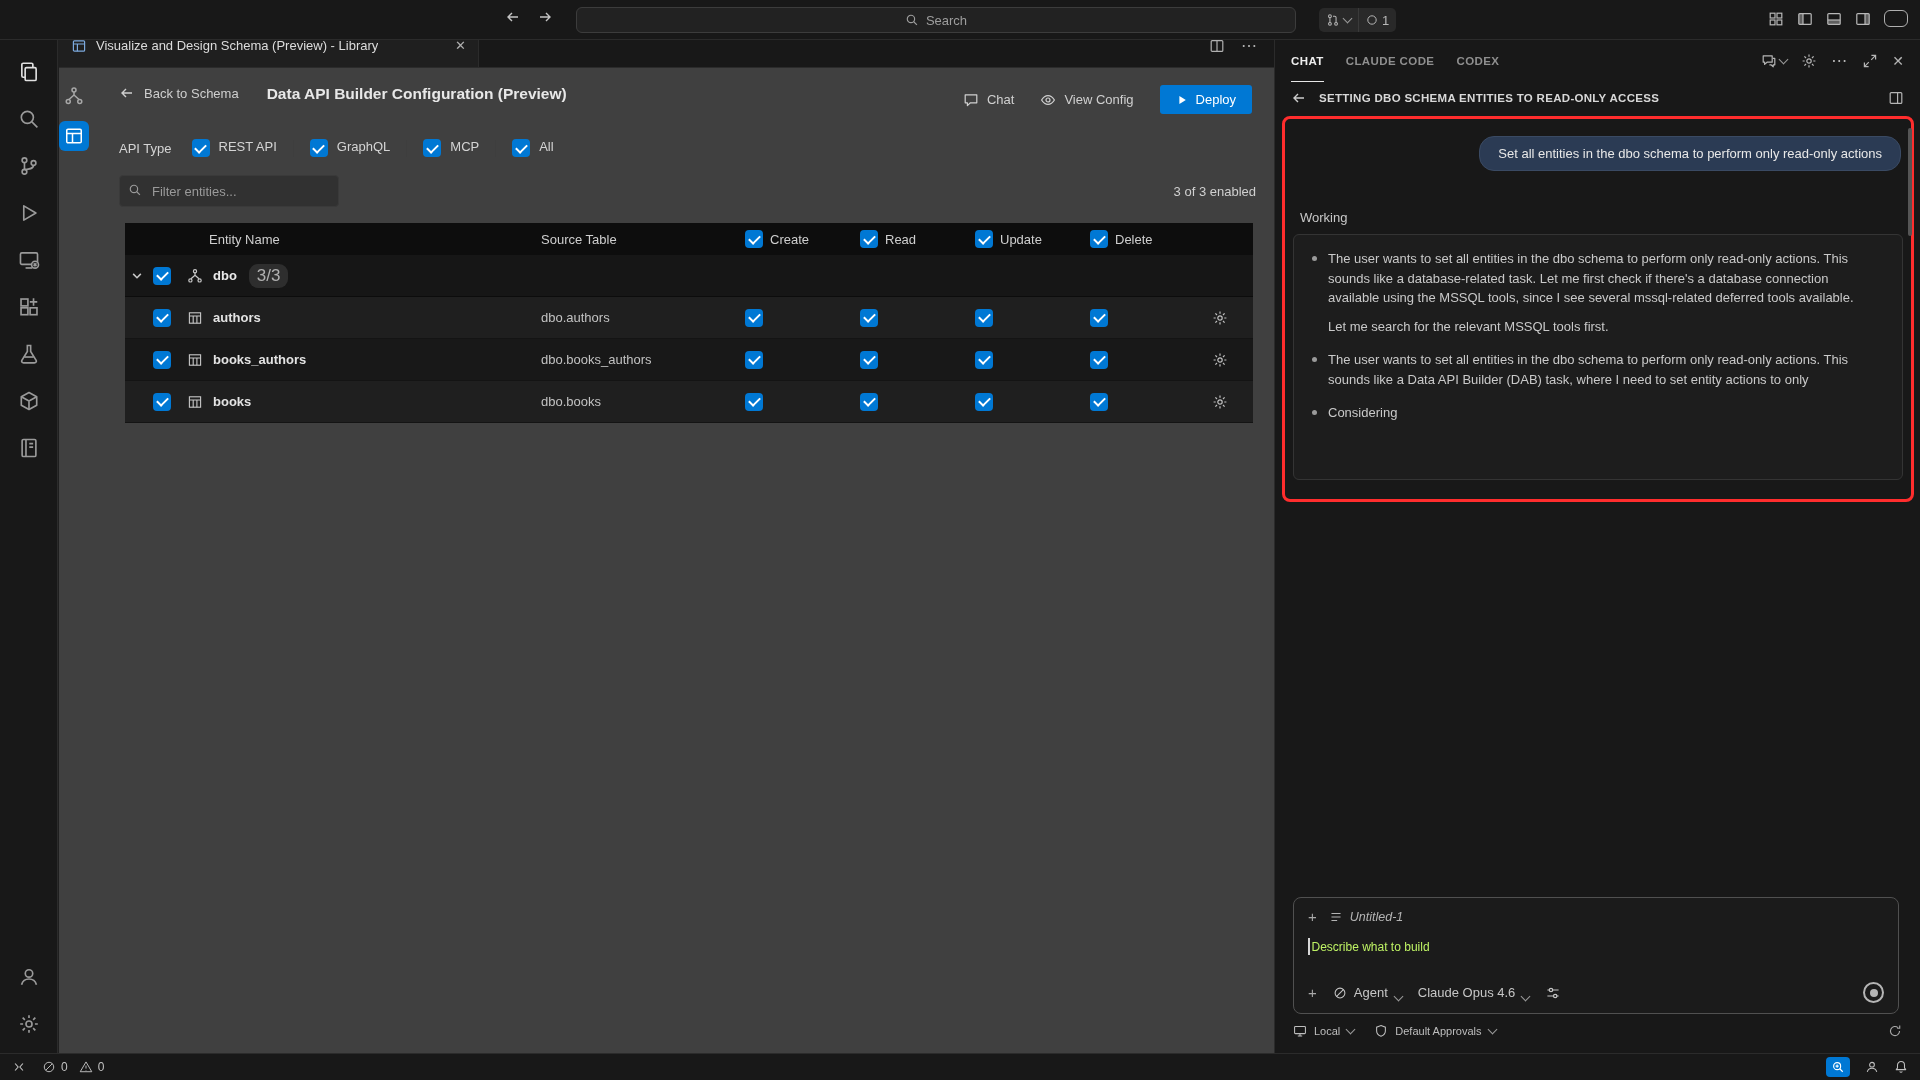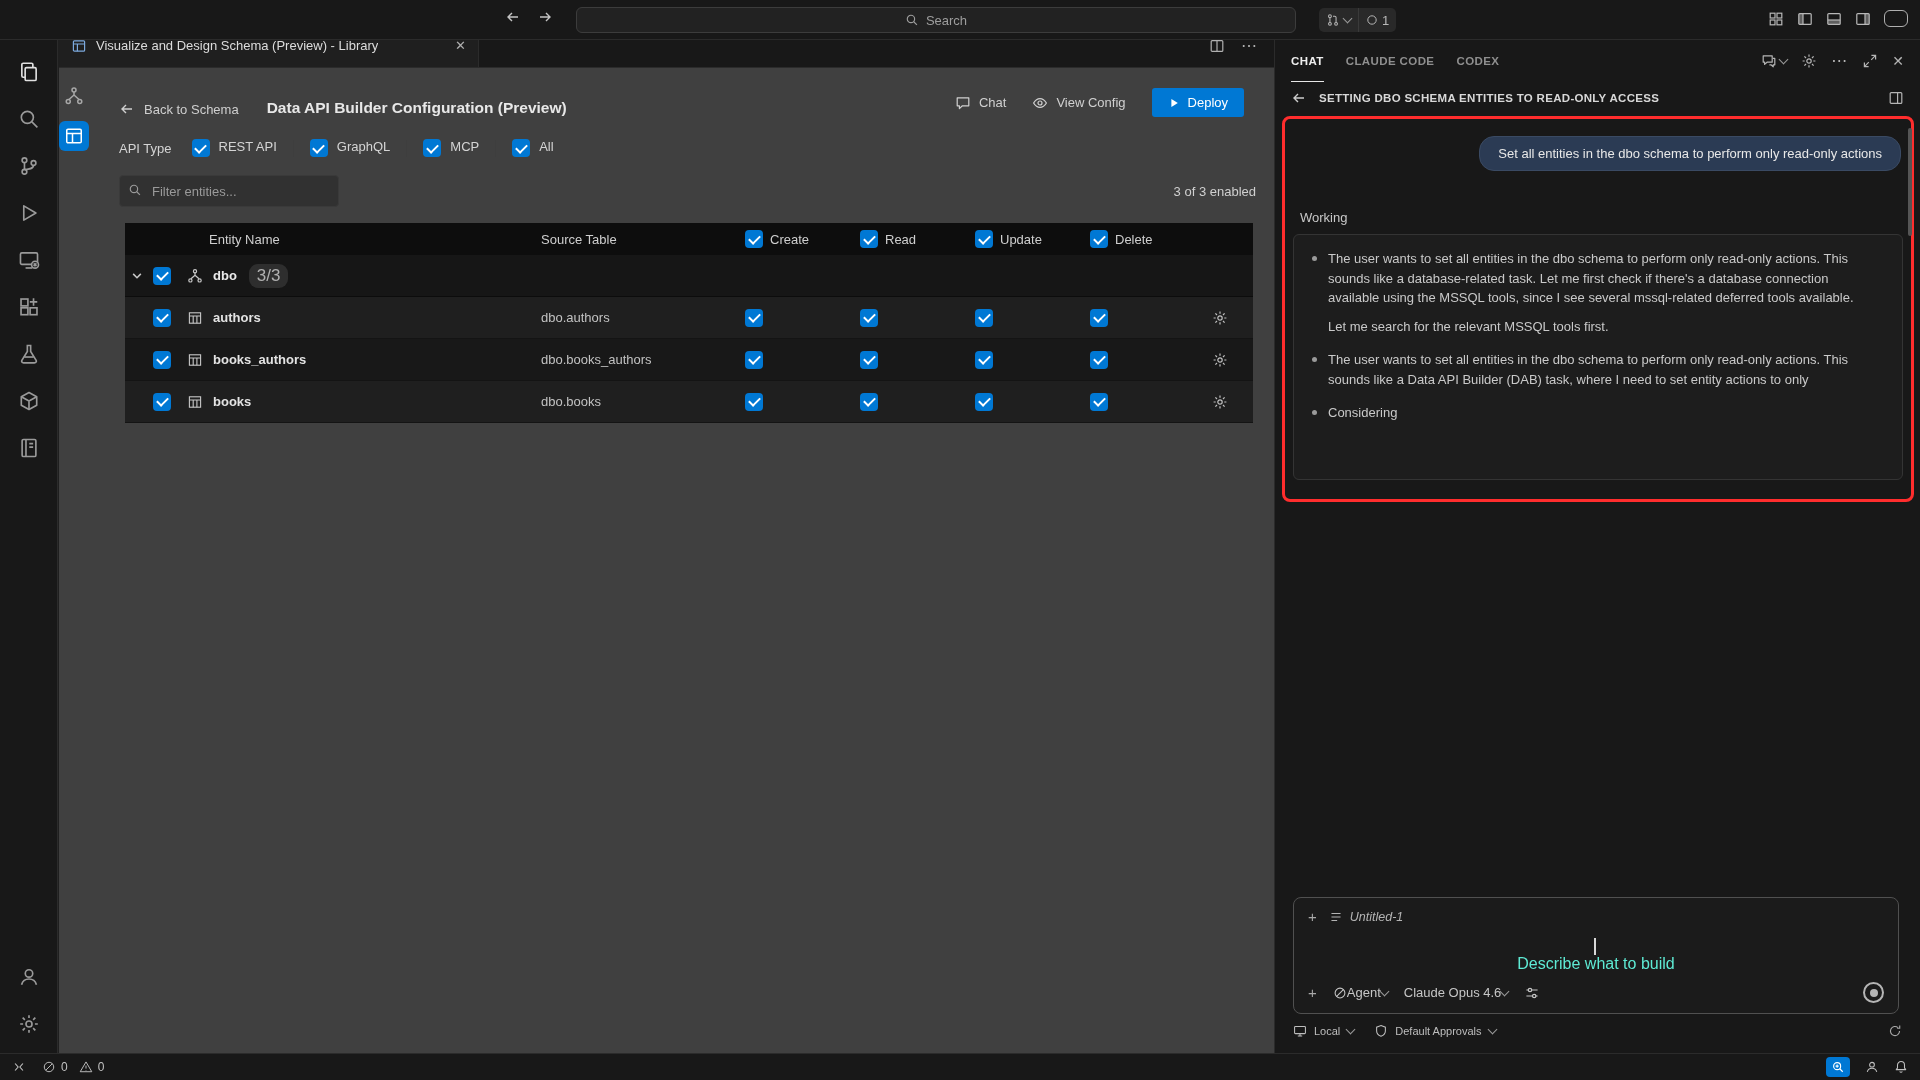--- a/index.html
+++ b/index.html
@@ -37,21 +37,21 @@
   .tab-close { margin-left:auto; color:#b0b0b0; font-size:13px; cursor:pointer; }
   .tabstrip-actions { margin-left:auto; display:flex; align-items:center; gap:16px; padding-right:16px; color:#b0b0b0; }
   .ellipsis { font-size:16px; letter-spacing:1px; line-height:10px; cursor:pointer; }
 
   .editor-body { position:absolute; left:0; top:45px; right:0; bottom:0; display:flex; }
   .toolstrip { width:48px; padding-top:12px; display:flex; flex-direction:column; align-items:center; gap:10px; }
   .tool { width:30px; height:30px; border-radius:6px; display:flex; align-items:center; justify-content:center; color:#a8a8a8; cursor:pointer; }
   .tool.active { background:#0078d4; color:#ffffff; }
   .econtent { flex:1; position:relative; padding:0 22px 0 0; }
 
-  .etoolbar { display:flex; align-items:flex-end; margin:16px 12px 0 30px; height:32px; }
+  .etoolbar { display:flex; align-items:flex-start; margin:16px 4px 0 30px; height:32px; }
   .back-btn { display:flex; align-items:center; gap:9px; color:#cfcfcf; cursor:pointer; }
   .page-title { margin-left:28px; font-size:15.5px; font-weight:bold; color:#e8e8e8; }
   .toolbar-right { margin-left:auto; display:flex; align-items:center; gap:26px; }
   .tool-link { display:flex; align-items:center; gap:8px; color:#d0d0d0; cursor:pointer; }
   .deploy-btn { display:flex; align-items:center; gap:8px; background:#0078d4; color:#ffffff; border:none; border-radius:3px; padding:7px 16px; font-size:13px; font-family:inherit; cursor:pointer; }
 
   .api-row { display:flex; align-items:center; margin:22px 0 0 30px; color:#d4d4d4; }
   .api-label { margin-right:20px; }
   .api-opt { display:flex; gap:9px; cursor:pointer; }
   .api-divider { width:1px; height:17px; background:#3e3e3e; margin:0 16px; }
@@ -103,24 +103,24 @@
   .working { position:absolute; left:25px; top:170px; color:#c8c8c8; }
   .think-box { position:absolute; left:18px; top:194px; width:610px; height:246px; border:1px solid #343434; border-radius:6px; background:#1d1d1d; padding:14px 20px 10px 16px; overflow:hidden; }
   .titem { position:relative; padding-left:18px; margin-bottom:14px; line-height:1.5; color:#c9c9c9; }
   .titem::before { content:""; position:absolute; left:2px; top:7px; width:5px; height:5px; border-radius:50%; background:#9a9a9a; }
   .titem .p2 { margin-top:9px; }
   .panel-scrollbar { position:absolute; right:8px; top:88px; width:4px; height:108px; background:#555555; border-radius:2px; z-index:7; cursor:pointer; }
 
   .input-box { position:absolute; left:18px; top:857px; width:606px; height:117px; border:1px solid #505050; border-radius:8px; background:#1b1b1b; padding:10px 14px; }
   .chips-row { display:flex; align-items:center; gap:12px; color:#a8a8a8; }
   .ctx-chip { display:flex; align-items:center; gap:7px; color:#b4b4b4; font-style:italic; font-size:12.5px; cursor:pointer; }
-  .prompt-row { margin-top:13px; display:flex; align-items:center; color:#5eead4; font-size:16px; cursor:text;flex-direction:column; }
+  .prompt-row { margin-top:13px; display:flex; align-items:center; color:#bef264; font-size:12px; cursor:text; }
   .caret { width:1.5px; height:17px; background:#d8d8d8; margin-right:2px; }
   .controls-row { position:absolute; left:14px; right:14px; bottom:10px; display:flex; align-items:center; gap:16px; color:#c6c6c6; }
-  .ctrl { display:flex; align-items:center; cursor:pointer; }
+  .ctrl { display:flex; align-items:flex-end; gap:7px; cursor:pointer; }
   .chev-down { width:7px; height:7px; border-right:1.4px solid #9a9a9a; border-bottom:1.4px solid #9a9a9a; transform:rotate(45deg); margin-top:-3px; }
   .send-btn { margin-left:auto; width:21px; height:21px; border:2px solid #b5b5b5; border-radius:50%; display:flex; align-items:center; justify-content:center; cursor:pointer; }
   .send-btn::after { content:""; width:8px; height:8px; border-radius:50%; background:#b5b5b5; }
 
   .chat-footer { position:absolute; left:18px; right:18px; top:984px; display:flex; align-items:center; gap:20px; color:#bdbdbd; font-size:11px; }
   .cf-item { display:flex; align-items:center; gap:7px; cursor:pointer; }
   .cf-refresh { margin-left:auto; color:#a8a8a8; cursor:pointer; }
 
   
   .statusbar { position:absolute; left:0; right:0; bottom:0; height:27px; background:#181818; border-top:1px solid #2b2b2b; display:flex; align-items:center; padding:0 12px; font-size:12px; color:#c0c0c0; z-index:30; }

